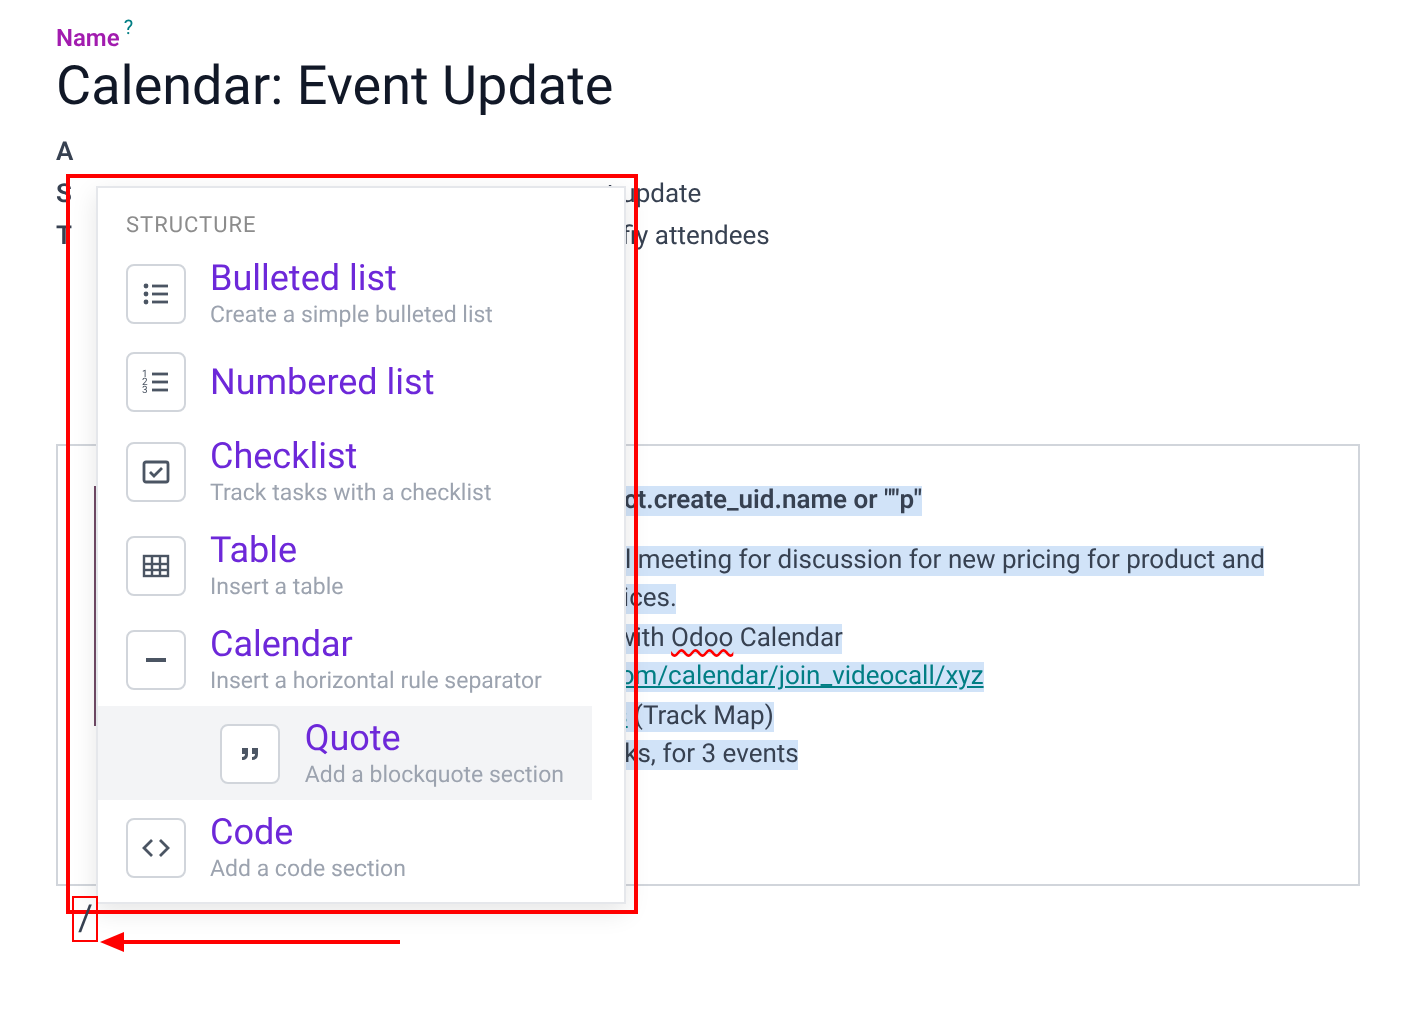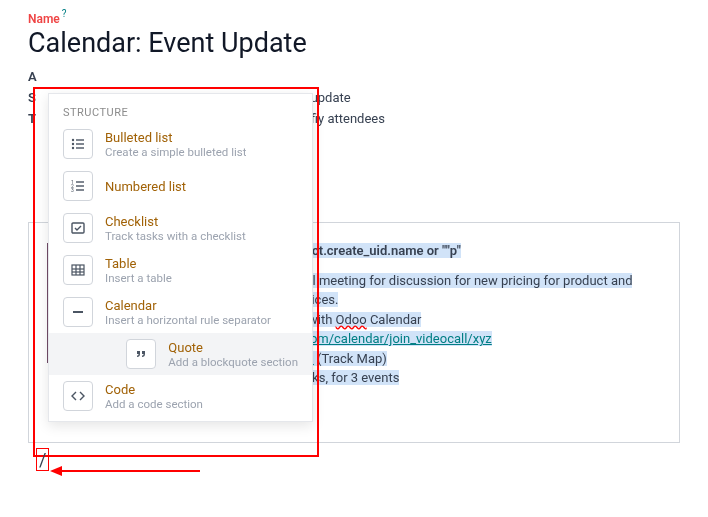--- a/index.html
+++ b/index.html
@@ -1,31 +1,31 @@
 <!DOCTYPE html>
 <html><head>
   <meta charset="utf-8">
   <style>
     * { margin: 0; padding: 0; box-sizing: border-box; }
     body { font-family: -apple-system, BlinkMacSystemFont, "Segoe UI", Roboto, sans-serif; background: #fff; padding: 8px 28px; color: #374151; width: 708px; }
-    .name-label { color: #ef4444; font-size: 12px; font-weight: 600; display: inline-block; }
+    .name-label { color: #a21caf; font-size: 12px; font-weight: 600; display: inline-block; }
     .name-help { color: #017e84; font-size: 10px; margin-left: 2px; }
     .title { font-size: 27px; color: #111827; font-weight: 400; margin-top: 0; margin-bottom: 10px; }
     
     .form-row { display: flex; align-items: baseline; margin-bottom: 6px; font-size: 13px; }
     .form-label { color: #374151; font-weight: 600; width: 8px; }
     .form-value { color: #374151; margin-left: 260px; }
 
-    .dropdown { position: absolute; top: 93px; left: 48px; width: 265px; background: #fff; border: 1px solid #e5e7eb; box-shadow: 0 4px 12px rgba(0,0,0,0.1); z-index: 10; padding: 8px 0 4px 0; }
+    .dropdown { position: absolute; top: 93px; left: 48px; width: 265px; background: #fff; border: 1px solid #e5e7eb; box-shadow: 0 4px 12px rgba(0,0,0,0.1); z-index: 10; padding: 8px 16px 4px 0; }
     .dropdown-header { padding: 4px 14px; color: #8c8c8c; font-size: 11px; letter-spacing: 0.5px; }
     .dropdown-item { display: flex; align-items: center; padding: 6px 14px; cursor: pointer; }
     .dropdown-item:hover, .dropdown-item.hover { background: #f3f4f6; justify-content: flex-end; }
     .dropdown-icon { width: 30px; height: 30px; border: 1px solid #d1d5db; border-radius: 4px; display: flex; align-items: center; justify-content: center; margin-right: 12px; background: #fff; flex-shrink: 0; color: #4b5563; }
     .dropdown-text { display: flex; flex-direction: column; min-width: 0; }
-    .dropdown-title { font-size: 13px; color: #a16207; }
+    .dropdown-title { font-size: 18px; color: #6d28d9; }
     .dropdown-desc { font-size: 11.5px; color: #9ca3af; white-space: nowrap; overflow: hidden; text-overflow: ellipsis; }
     
     .redbox { position: absolute; top: 87px; left: 33px; width: 286px; height: 370px; border: 2px solid #ff0000; z-index: 20; pointer-events: none; }
     .arrow { position: absolute; top: 463px; left: 50px; z-index: 20; }
 
     .tabs { display: flex; border-bottom: 1px solid #d1d5db; margin-top: 64px; margin-bottom: 0; }
     .tab { padding: 8px 14px; font-size: 13px; color: #6b7280; border: 1px solid transparent; margin-left: 230px; border-bottom: none; background: #fff; position: relative; top: 1px; border-color: #d1d5db; }
 
     .content-area { border: 1px solid #d1d5db; border-top: none; padding: 18px 18px 50px 18px; background: #fff; min-height: 220px; position: relative; }
     .purple-bar { position: absolute; left: 18px; top: 20px; width: 4px; height: 120px; background: #714b67; }

